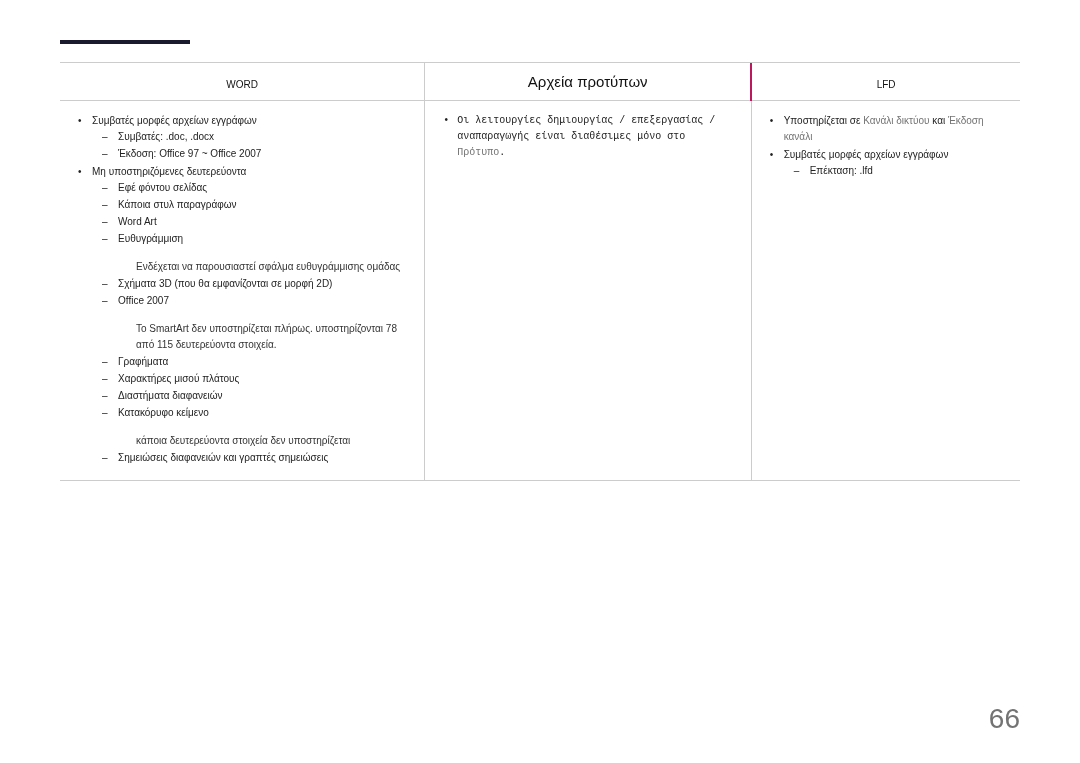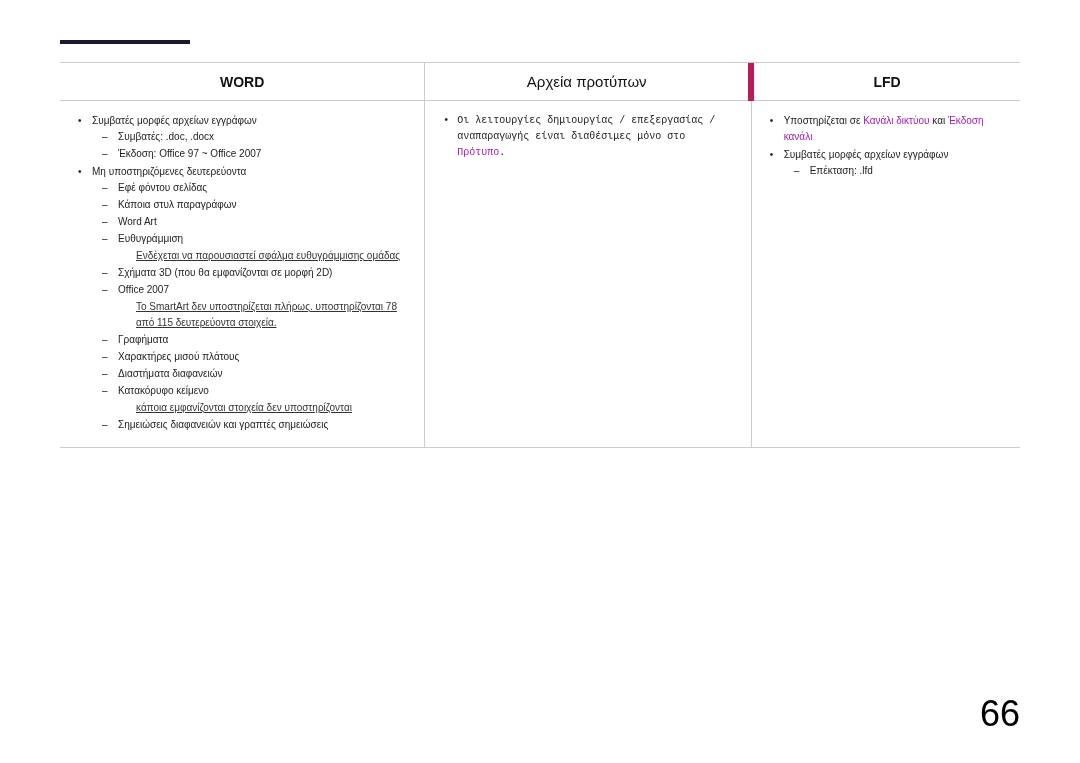--- a/index.html
+++ b/index.html
@@ -40,36 +40,36 @@
       margin-bottom: 0;
     }
 
     .table-wrapper {
       width: 100%;
       border-collapse: collapse;
       margin-top: 0;
     }
 
     .col-header {
-      font-size: 14px;
-      font-weight: bold;
+      font-size: 10px;
+      font-weight: normal;
       padding: 10px 16px;
       border-bottom: 1px solid #ccc;
       vertical-align: bottom;
       color: #111;
     }
 
     .col-header.word {
       width: 38%;
       border-right: 1px solid #ccc;
     }
 
     .col-header.templates {
       width: 34%;
-      border-right: 6px solid #be185d;
+      border-right: 2px solid #be185d;
       font-weight: normal;
       font-size: 15px;
     }
 
     .col-header.lfd {
       width: 28%;
     }
 
     .col-content {
       vertical-align: top;
@@ -130,37 +130,36 @@
 
     ul.sub-list > li::before {
       content: '–';
       position: absolute;
       left: 2px;
       top: 0;
     }
 
     .sub-note {
       padding-left: 18px;
-      margin-top: 1px;
+      margin-top: 12px;
       display: block;
       color: #333;
-      text-decoration: underline;
     }
 
     .link-red {
-      color: #a21caf;
+      color: #737373;
       text-decoration: none;
     }
 
     .page-number {
       position: absolute;
       bottom: 28px;
       right: 60px;
-      font-size: 36px;
-      color: #000000;
+      font-size: 28px;
+      color: #737373;
       font-weight: 300;
     }
   </style>
 </head>
 <body>
 
 <div class="page-container">
 
   <div class="top-accent-line"></div>
   <div class="main-divider"></div>
@@ -198,21 +197,21 @@
                 <li>Σχήματα 3D (που θα εμφανίζονται σε μορφή 2D)</li>
                 <li>
                   Office 2007
                   <span class="sub-note">Το SmartArt δεν υποστηρίζεται πλήρως. υποστηρίζονται 78 από 115 δευτερεύοντα στοιχεία.</span>
                 </li>
                 <li>Γραφήματα</li>
                 <li>Χαρακτήρες μισού πλάτους</li>
                 <li>Διαστήματα διαφανειών</li>
                 <li>
                   Κατακόρυφο κείμενο
-                  <span class="sub-note">κάποια εμφανίζονται στοιχεία δεν υποστηρίζονται</span>
+                  <span class="sub-note">κάποια δευτερεύοντα στοιχεία δεν υποστηρίζεται</span>
                 </li>
                 <li>Σημειώσεις διαφανειών και γραπτές σημειώσεις</li>
               </ul>
             </li>
           </ul>
         </td>
 
         <td class="col-content template-col">
           <ul class="main-list">
             <li>

